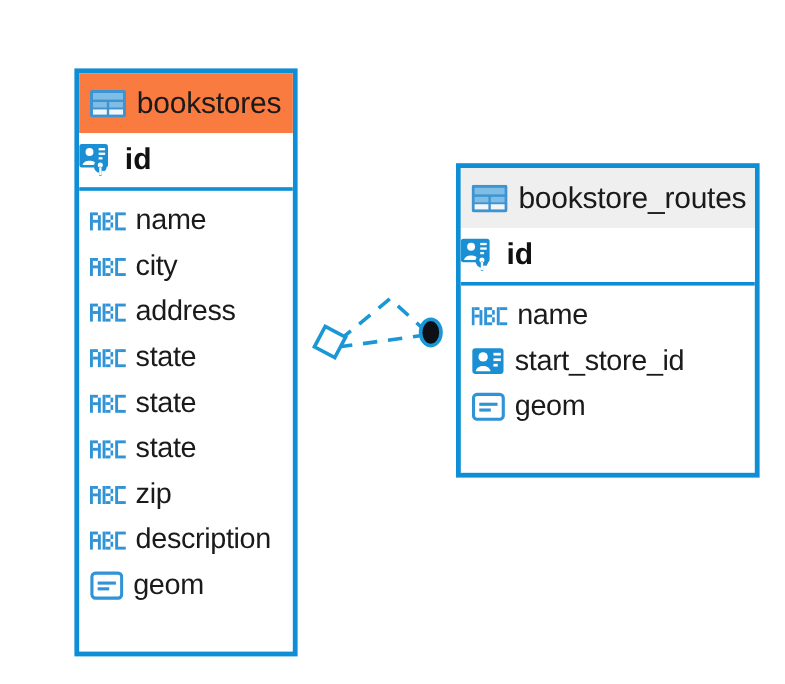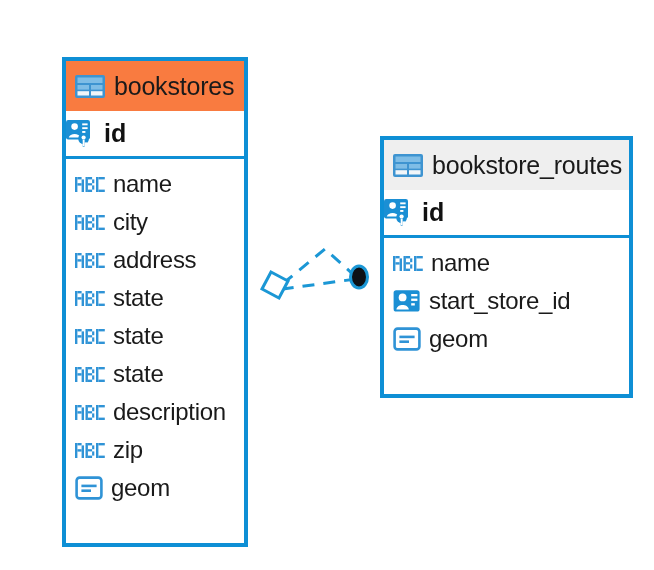--- a/index.html
+++ b/index.html
@@ -252,42 +252,42 @@
               <rect x="12.9" y="1" width="4.2" height="2.4"></rect>
             <rect x="17.1" y="3.4" width="2.2" height="3.8"></rect>
               <rect x="12.9" y="7.2" width="4.2" height="2.2"></rect>
             <rect x="17.1" y="9.4" width="2.2" height="4.2"></rect>
               <rect x="12.9" y="13.6" width="4.2" height="2.4"></rect>
             <rect x="21" y="1" width="2.4" height="15"></rect>
               <rect x="23.4" y="1" width="6.4" height="2.4"></rect>
             <rect x="23.4" y="13.6" width="6.4" height="2.4"></rect>
           </g>
         </svg>
+        <span class="field-label">zip</span>
+      </div>
+
+      <div class="field-row">
+        <svg class="icon ico-abc" viewBox="0 0 30 17">
+          <g fill="#2f93d6">
+            <rect x="0" y="1" width="2.4" height="15"></rect>
+              <rect x="2.4" y="1" width="4.2" height="2.4"></rect>
+            <rect x="6.6" y="3.4" width="2.4" height="12.6"></rect>
+              <rect x="2.4" y="7.2" width="4.2" height="2.4"></rect>
+            <rect x="10.5" y="1" width="2.4" height="15"></rect>
+              <rect x="12.9" y="1" width="4.2" height="2.4"></rect>
+            <rect x="17.1" y="3.4" width="2.2" height="3.8"></rect>
+              <rect x="12.9" y="7.2" width="4.2" height="2.2"></rect>
+            <rect x="17.1" y="9.4" width="2.2" height="4.2"></rect>
+              <rect x="12.9" y="13.6" width="4.2" height="2.4"></rect>
+            <rect x="21" y="1" width="2.4" height="15"></rect>
+              <rect x="23.4" y="1" width="6.4" height="2.4"></rect>
+            <rect x="23.4" y="13.6" width="6.4" height="2.4"></rect>
+          </g>
+        </svg>
         <span class="field-label">description</span>
-      </div>
-
-      <div class="field-row">
-        <svg class="icon ico-abc" viewBox="0 0 30 17">
-          <g fill="#2f93d6">
-            <rect x="0" y="1" width="2.4" height="15"></rect>
-              <rect x="2.4" y="1" width="4.2" height="2.4"></rect>
-            <rect x="6.6" y="3.4" width="2.4" height="12.6"></rect>
-              <rect x="2.4" y="7.2" width="4.2" height="2.4"></rect>
-            <rect x="10.5" y="1" width="2.4" height="15"></rect>
-              <rect x="12.9" y="1" width="4.2" height="2.4"></rect>
-            <rect x="17.1" y="3.4" width="2.2" height="3.8"></rect>
-              <rect x="12.9" y="7.2" width="4.2" height="2.2"></rect>
-            <rect x="17.1" y="9.4" width="2.2" height="4.2"></rect>
-              <rect x="12.9" y="13.6" width="4.2" height="2.4"></rect>
-            <rect x="21" y="1" width="2.4" height="15"></rect>
-              <rect x="23.4" y="1" width="6.4" height="2.4"></rect>
-            <rect x="23.4" y="13.6" width="6.4" height="2.4"></rect>
-          </g>
-        </svg>
-        <span class="field-label">zip</span>
       </div>
 
       <div class="field-row">
         <svg class="icon ico-geom" viewBox="0 0 28 26">
           <rect x="1.6" y="2.6" width="24.8" height="20.8" rx="3" fill="#ffffff" stroke="#2f93d6" stroke-width="2.6"></rect>
           <rect x="6.4" y="9.6" width="15.2" height="2.6" fill="#2f93d6"></rect>
           <rect x="6.4" y="14.4" width="9.6" height="2.6" fill="#2f93d6"></rect>
         </svg>
         <span class="field-label">geom</span>
       </div>

